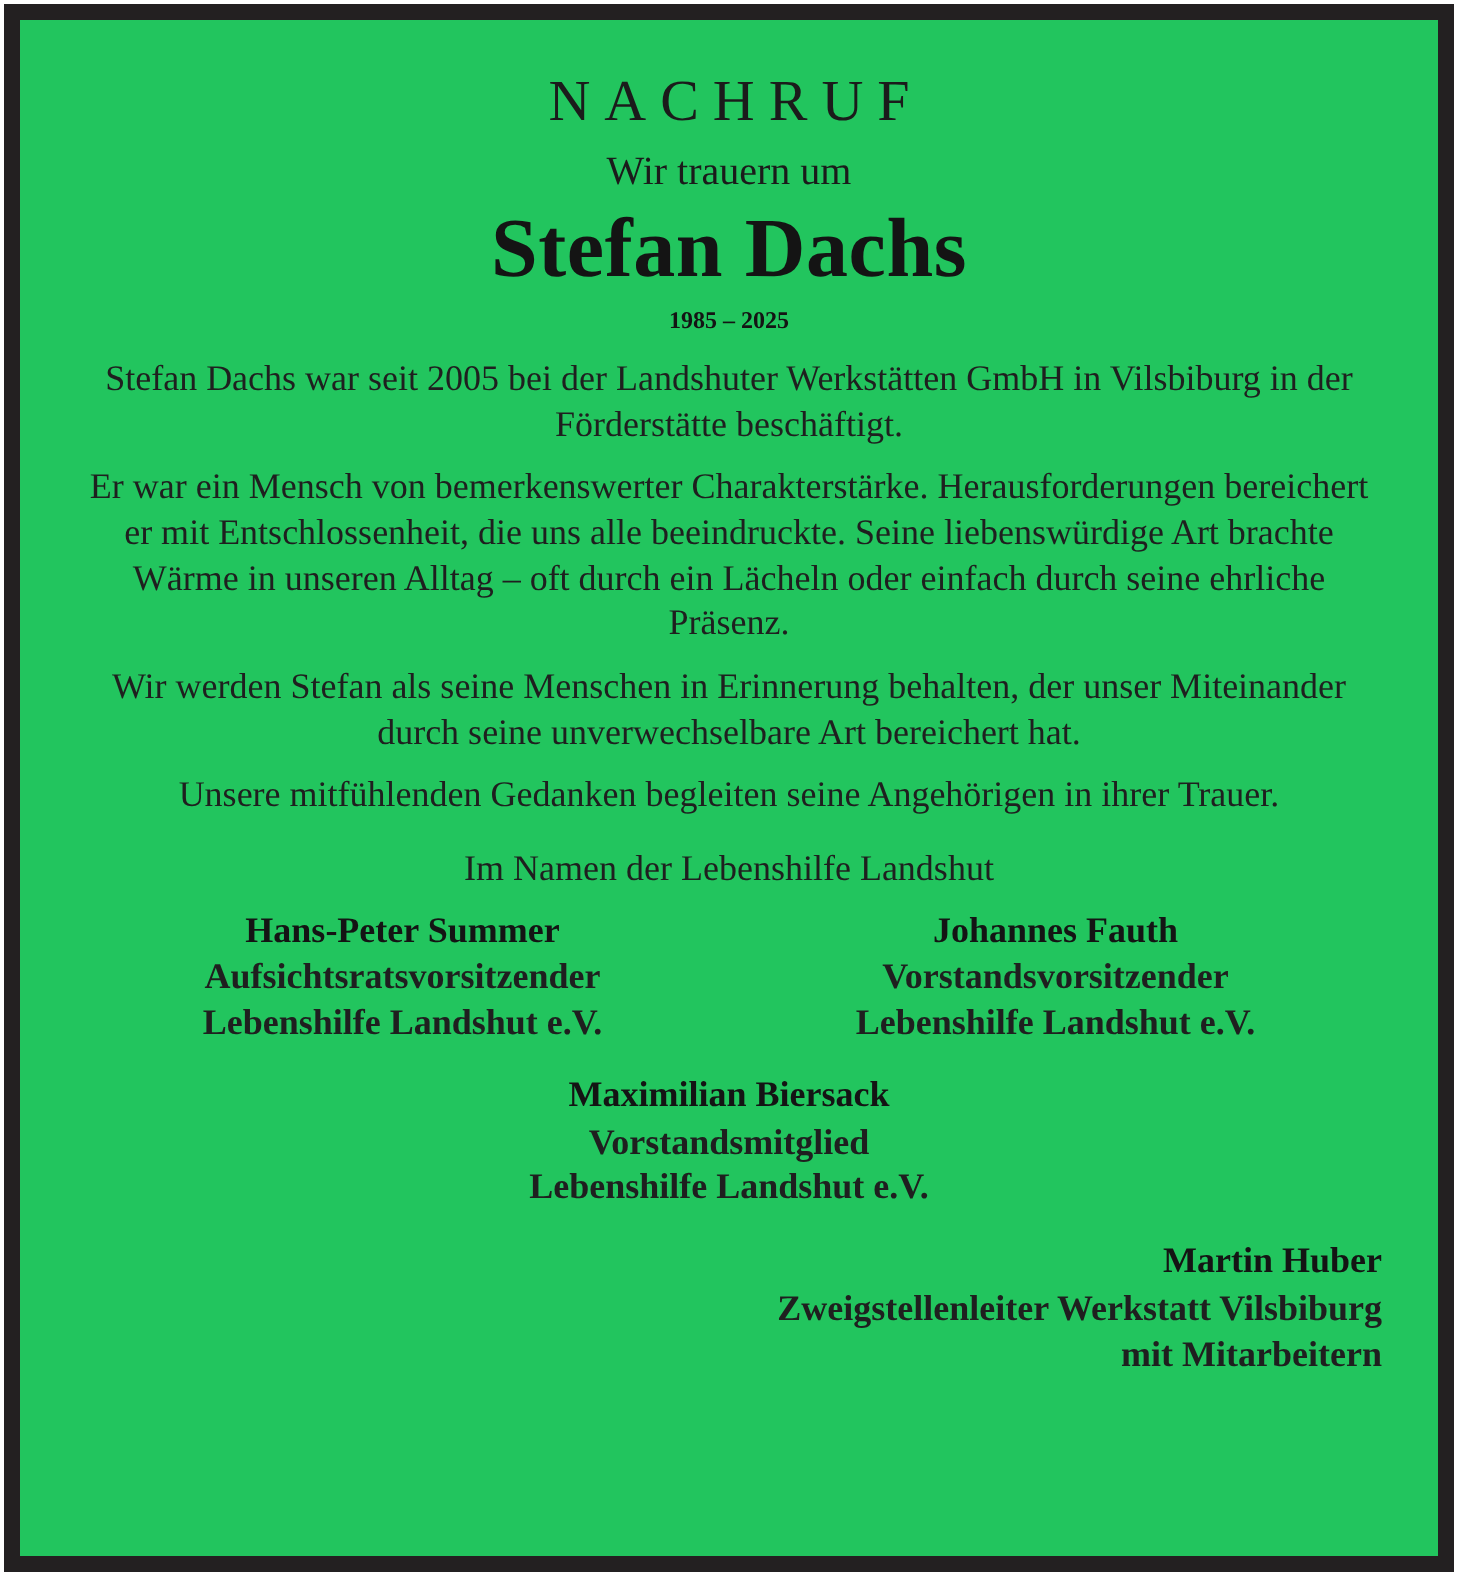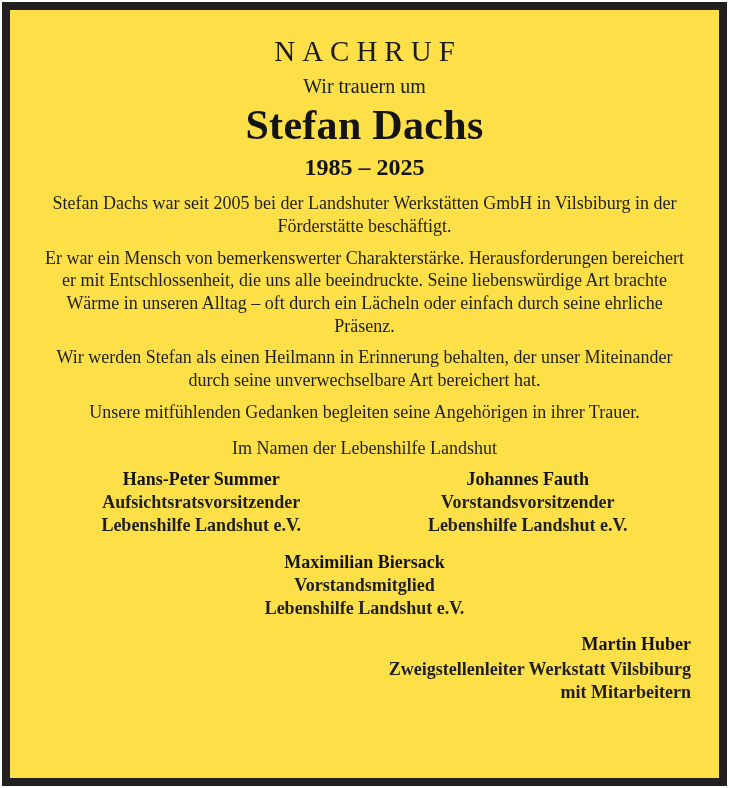--- a/index.html
+++ b/index.html
@@ -21,21 +21,21 @@
   }
 
   .frame {
     position: absolute;
     left: 2px;
     top: 2px;
     right: 2px;
     bottom: 2px;
     border: 8px solid #232021;
     box-sizing: border-box;
-    background: #fde047;
+    background: #22c55e;
   }
 
   .inner {
     position: absolute;
     left: 10px;
     right: 10px;
     top: 10px;
     bottom: 10px;
     box-sizing: border-box;
     padding: 16px 18px 10px 18px;
@@ -63,21 +63,21 @@
   .deceased-name {
     font-size: 42px;
     font-weight: 700;
     line-height: 1.12;
     letter-spacing: 0.3px;
     margin: 4px 0 2px 0;
     color: #141414;
   }
 
   .dates {
-    font-size: 24px;
+    font-size: 12px;
     font-weight: 700;
     line-height: 1.2;
     margin: 4px 0 10px 0;
     color: #141414;
   }
 
   .para {
     font-size: 18px;
     font-weight: 400;
     line-height: 1.26;
@@ -146,21 +146,21 @@
       <div class="kicker">NACHRUF</div>
 
       <div class="subkicker">Wir trauern um</div>
 
       <div class="deceased-name">Stefan Dachs</div>
 
       <div class="dates">1985 – 2025</div>
 
       <p class="para">Stefan Dachs war seit 2005 bei der Landshuter Werkstätten GmbH in Vilsbiburg in der Förderstätte beschäftigt.</p>
       <p class="para">Er war ein Mensch von bemerkenswerter Charakterstärke. Herausforderungen bereichert er mit Entschlossenheit, die uns alle beeindruckte. Seine liebenswürdige Art brachte Wärme in unseren Alltag – oft durch ein Lächeln oder einfach durch seine ehrliche Präsenz.</p>
-      <p class="para">Wir werden Stefan als einen Heilmann in Erinnerung behalten, der unser Miteinander durch seine unverwechselbare Art bereichert hat.</p>
+      <p class="para">Wir werden Stefan als seine Menschen in Erinnerung behalten, der unser Miteinander durch seine unverwechselbare Art bereichert hat.</p>
       <p class="para">Unsere mitfühlenden Gedanken begleiten seine Angehörigen in ihrer Trauer.</p>
 
       <div class="in-name-of">Im Namen der Lebenshilfe Landshut</div>
 
       <div class="sig-row">
         <div class="sig-col">
           <div class="sig-name">Hans-Peter Summer</div>
           <div class="sig-line">Aufsichtsratsvorsitzender</div>
           <div class="sig-line">Lebenshilfe Landshut e.V.</div>
         </div>

